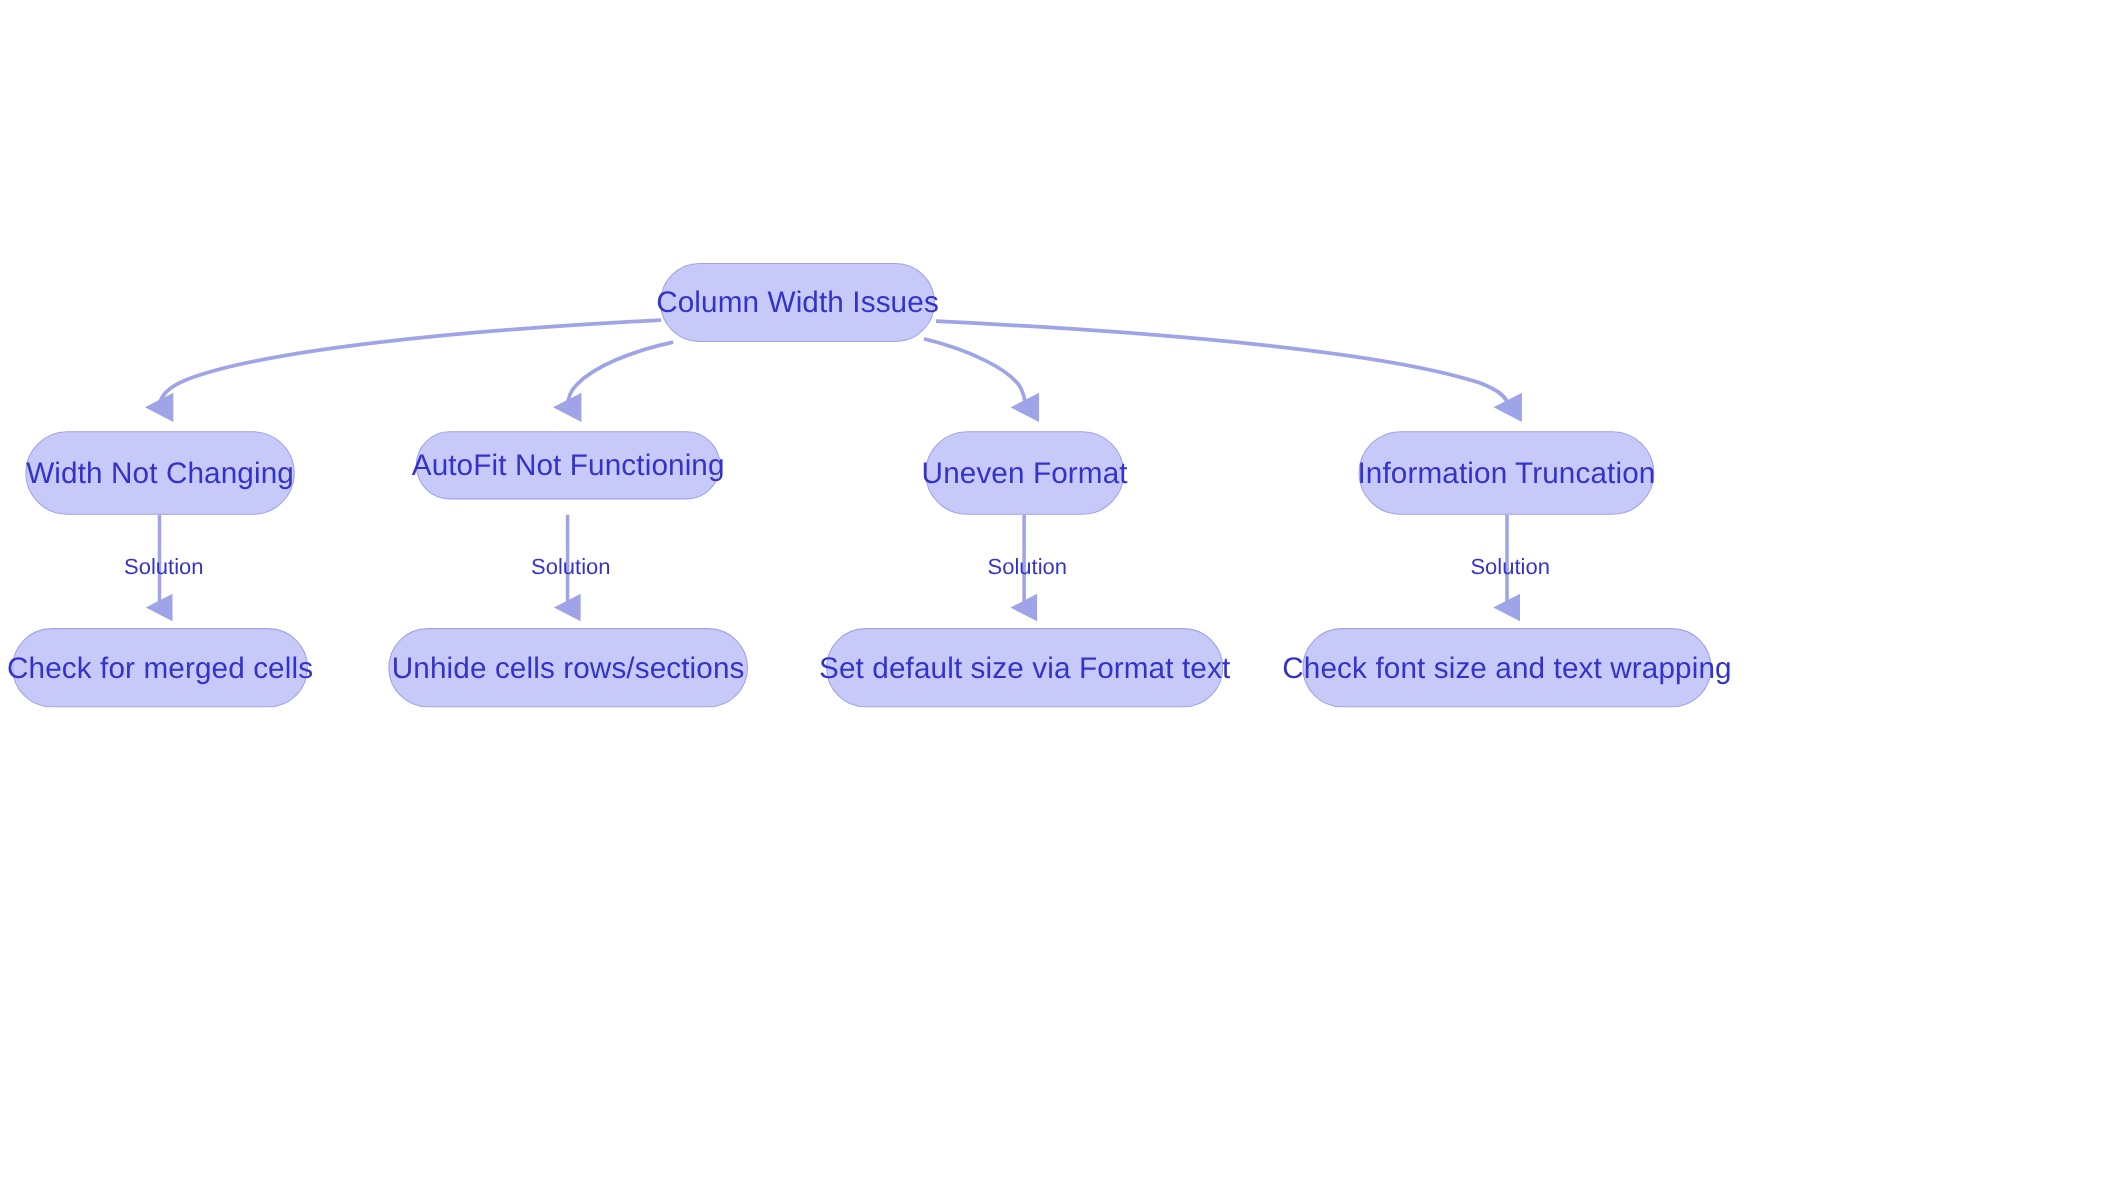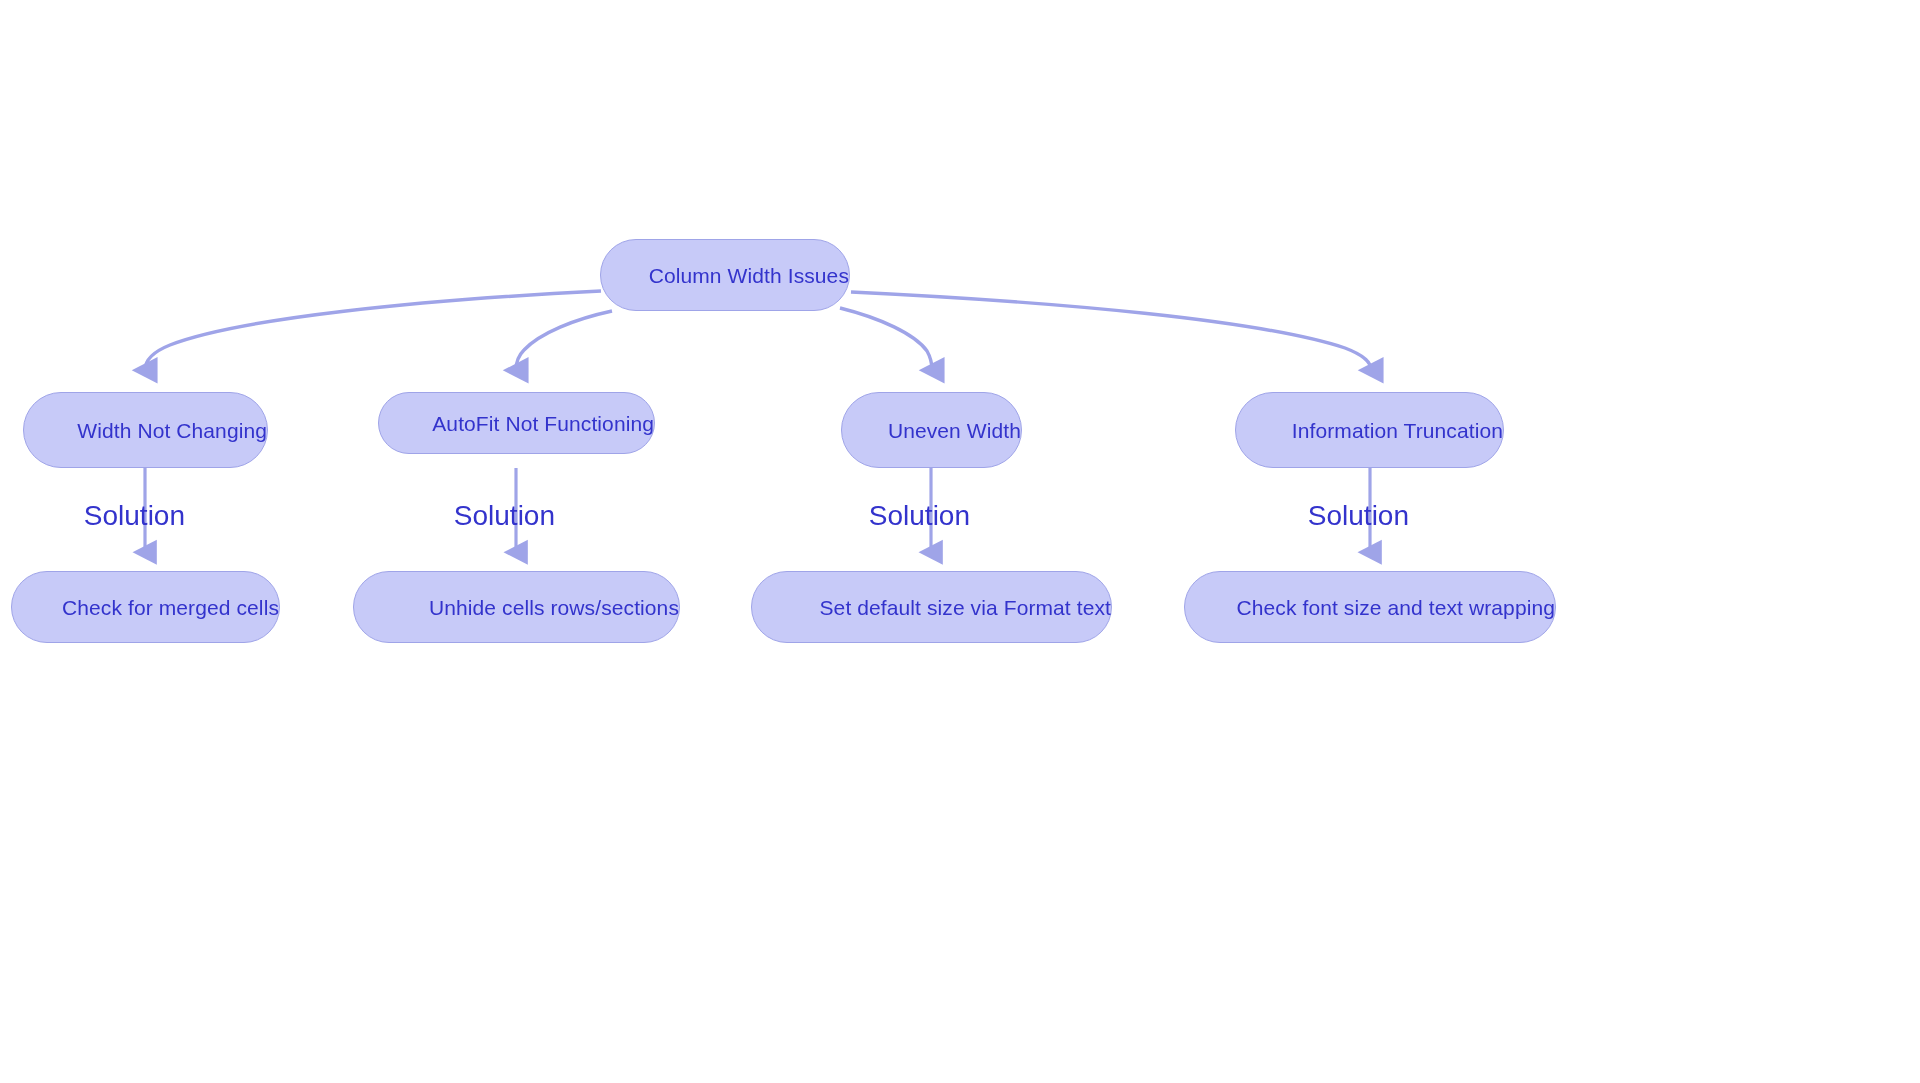--- a/index.html
+++ b/index.html
@@ -24,40 +24,40 @@
     top: 0;
     width: 1920px;
     height: 1083px;
     pointer-events: none;
   }
   .node {
     position: absolute;
     box-sizing: border-box;
     display: flex;
     align-items: center;
-    justify-content: flex-end;
+    justify-content: center;
     background: #c7caf8;
     border: 1.6px solid #9fa4e8;
     border-radius: 999px;
     color: #3333cc;
-    font-size: 21px;
+    font-size: 27px;
     font-weight: 400;
     letter-spacing: 0.1px;
     white-space: nowrap;
     line-height: 1;
     text-align: center;
   }
   .node-label {
     color: #3333cc;
     pointer-events: none;
   }
   .edge-label {
     position: absolute;
     color: #3333cc;
-    font-size: 28px;
+    font-size: 20px;
     font-family: "Liberation Sans", sans-serif;
     white-space: nowrap;
     background: transparent;
     line-height: 1;
     transform: translate(-100%, -50%);
   }
 </style>
 </head>
 <body>
 
@@ -93,21 +93,21 @@
 
   <div class="node" style="left:23px; top:392px; width:245px; height:76px;">
     <span class="node-label">Width Not Changing</span>
   </div>
 
   <div class="node" style="left:378px; top:392px; width:277px; height:62px;">
     <span class="node-label">AutoFit Not Functioning</span>
   </div>
 
   <div class="node" style="left:841px; top:392px; width:181px; height:76px;">
-    <span class="node-label">Uneven Width</span>
+    <span class="node-label">Uneven Format</span>
   </div>
 
   <div class="node" style="left:11px; top:571px; width:269px; height:72px;">
     <span class="node-label">Check for merged cells</span>
   </div>
 
   <div class="node" style="left:1235px; top:392px; width:269px; height:76px;">
     <span class="node-label">Information Truncation</span>
   </div>
 

